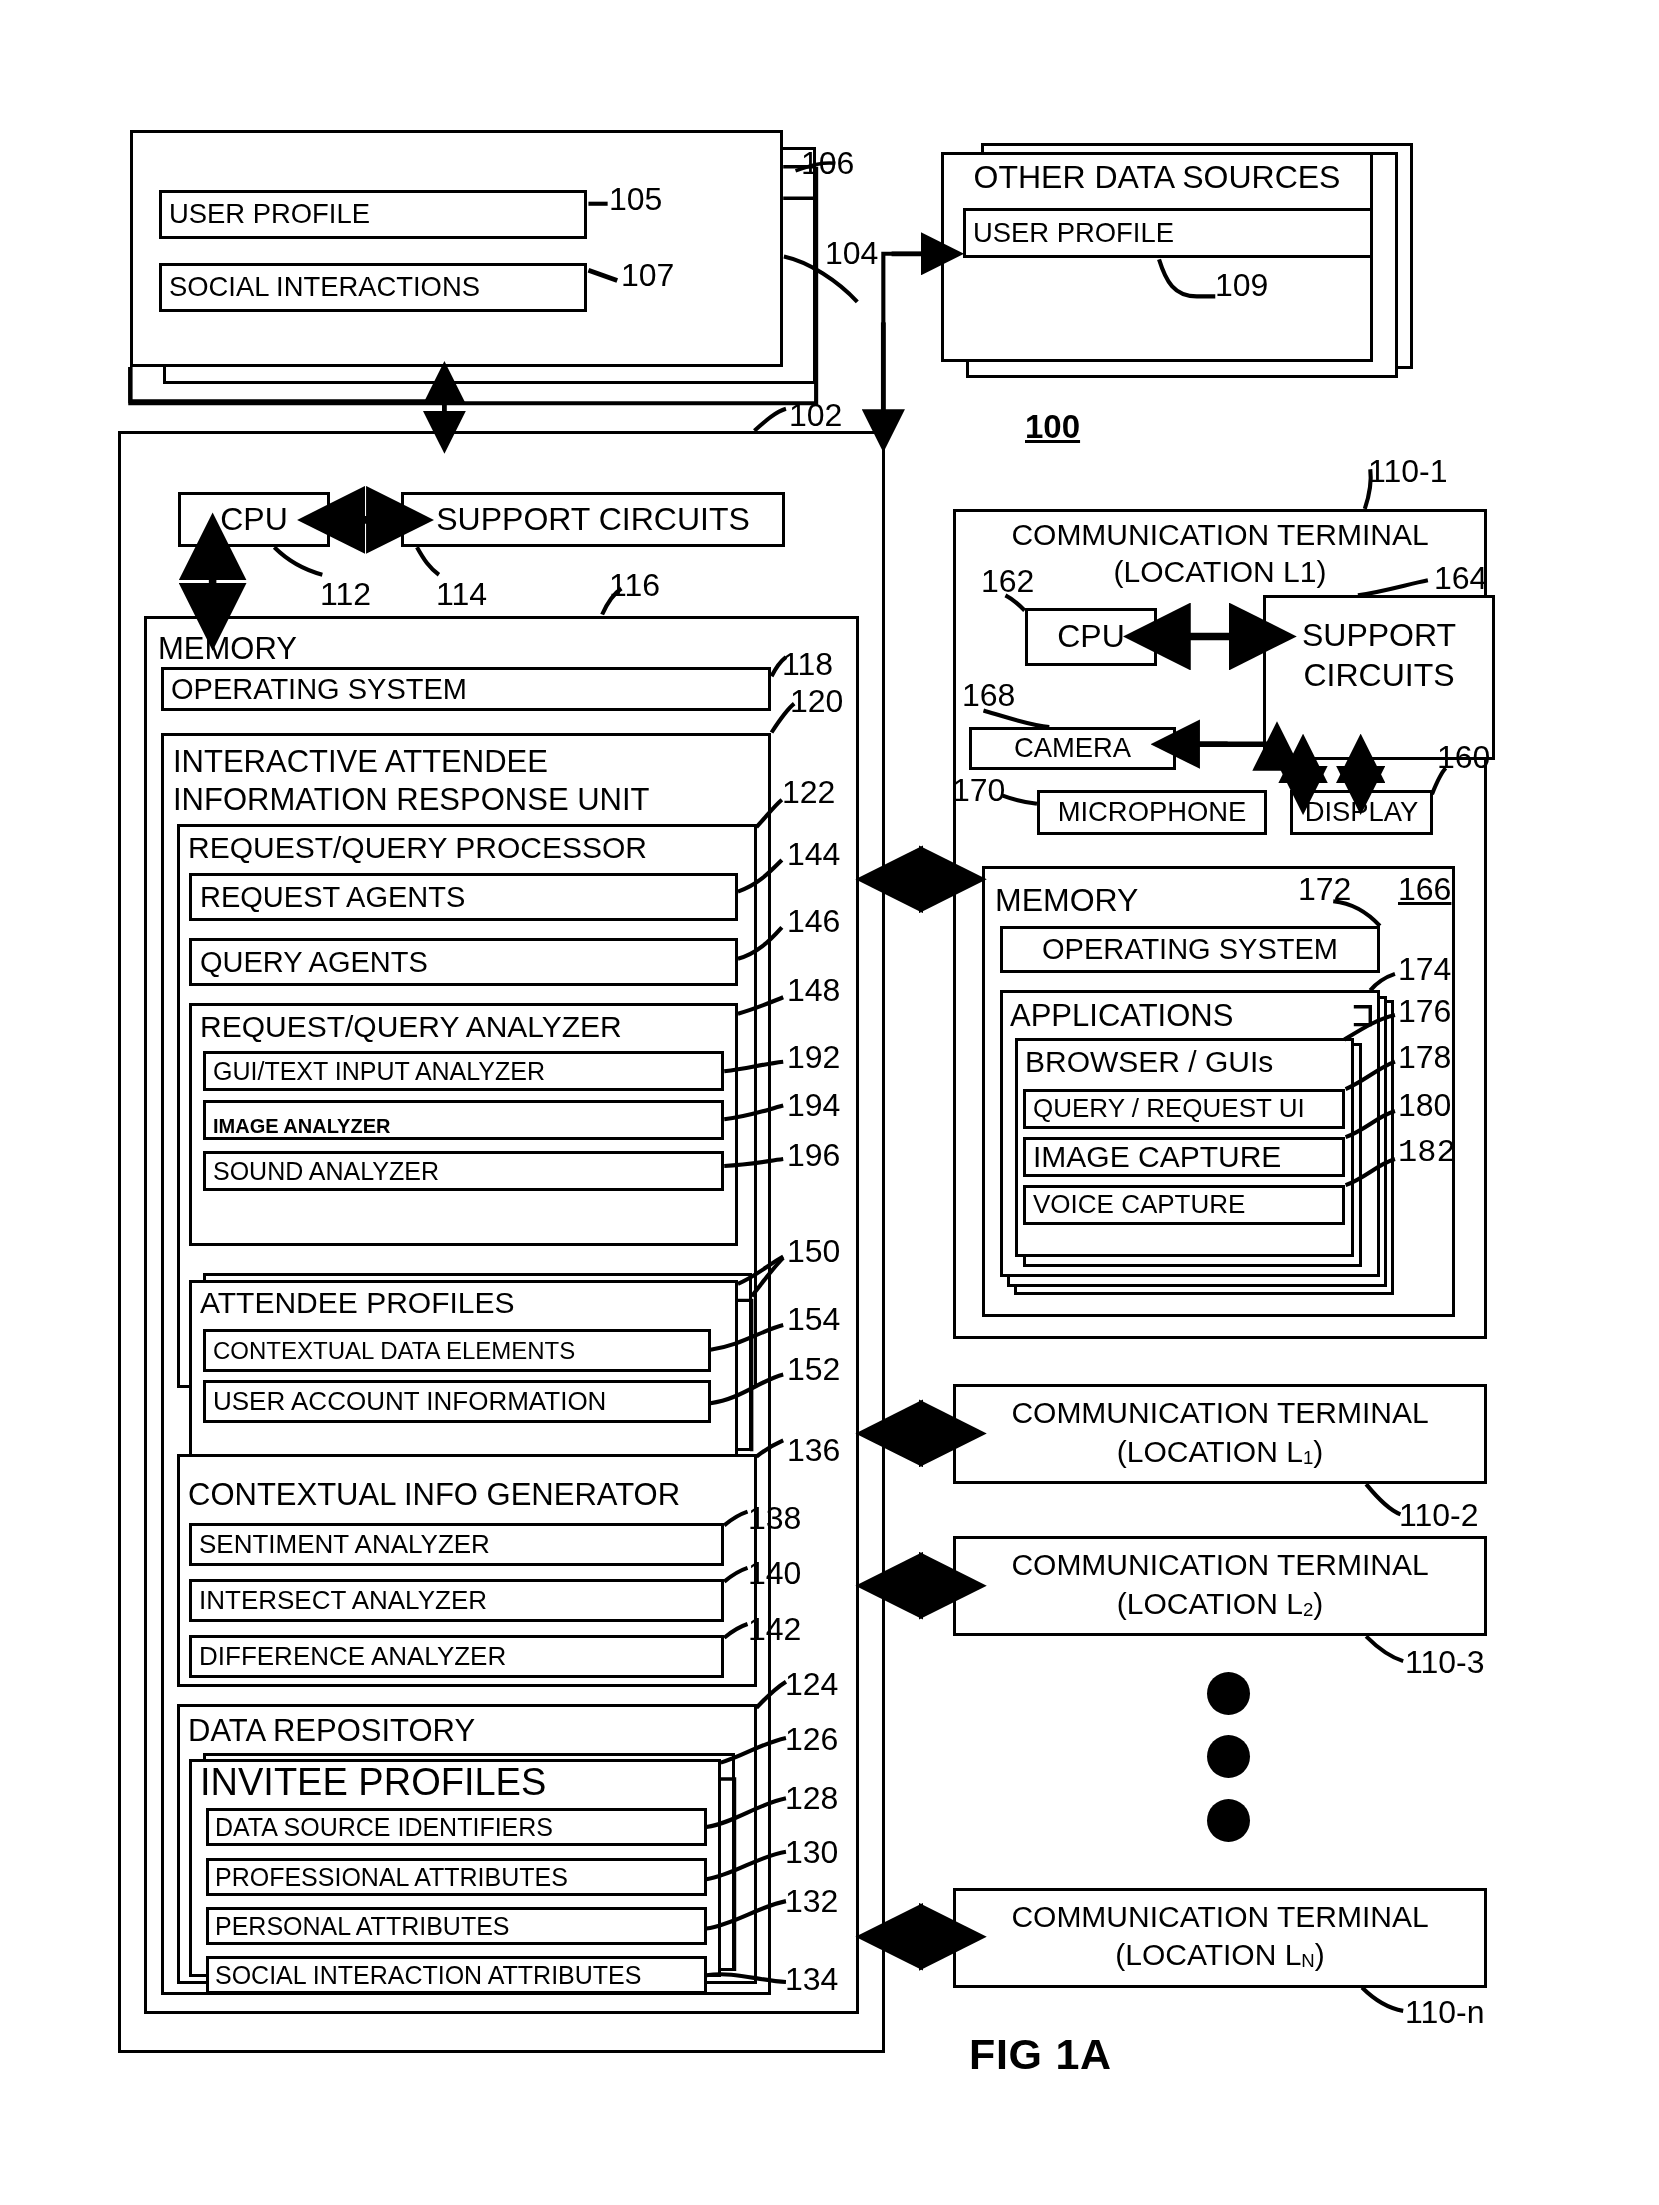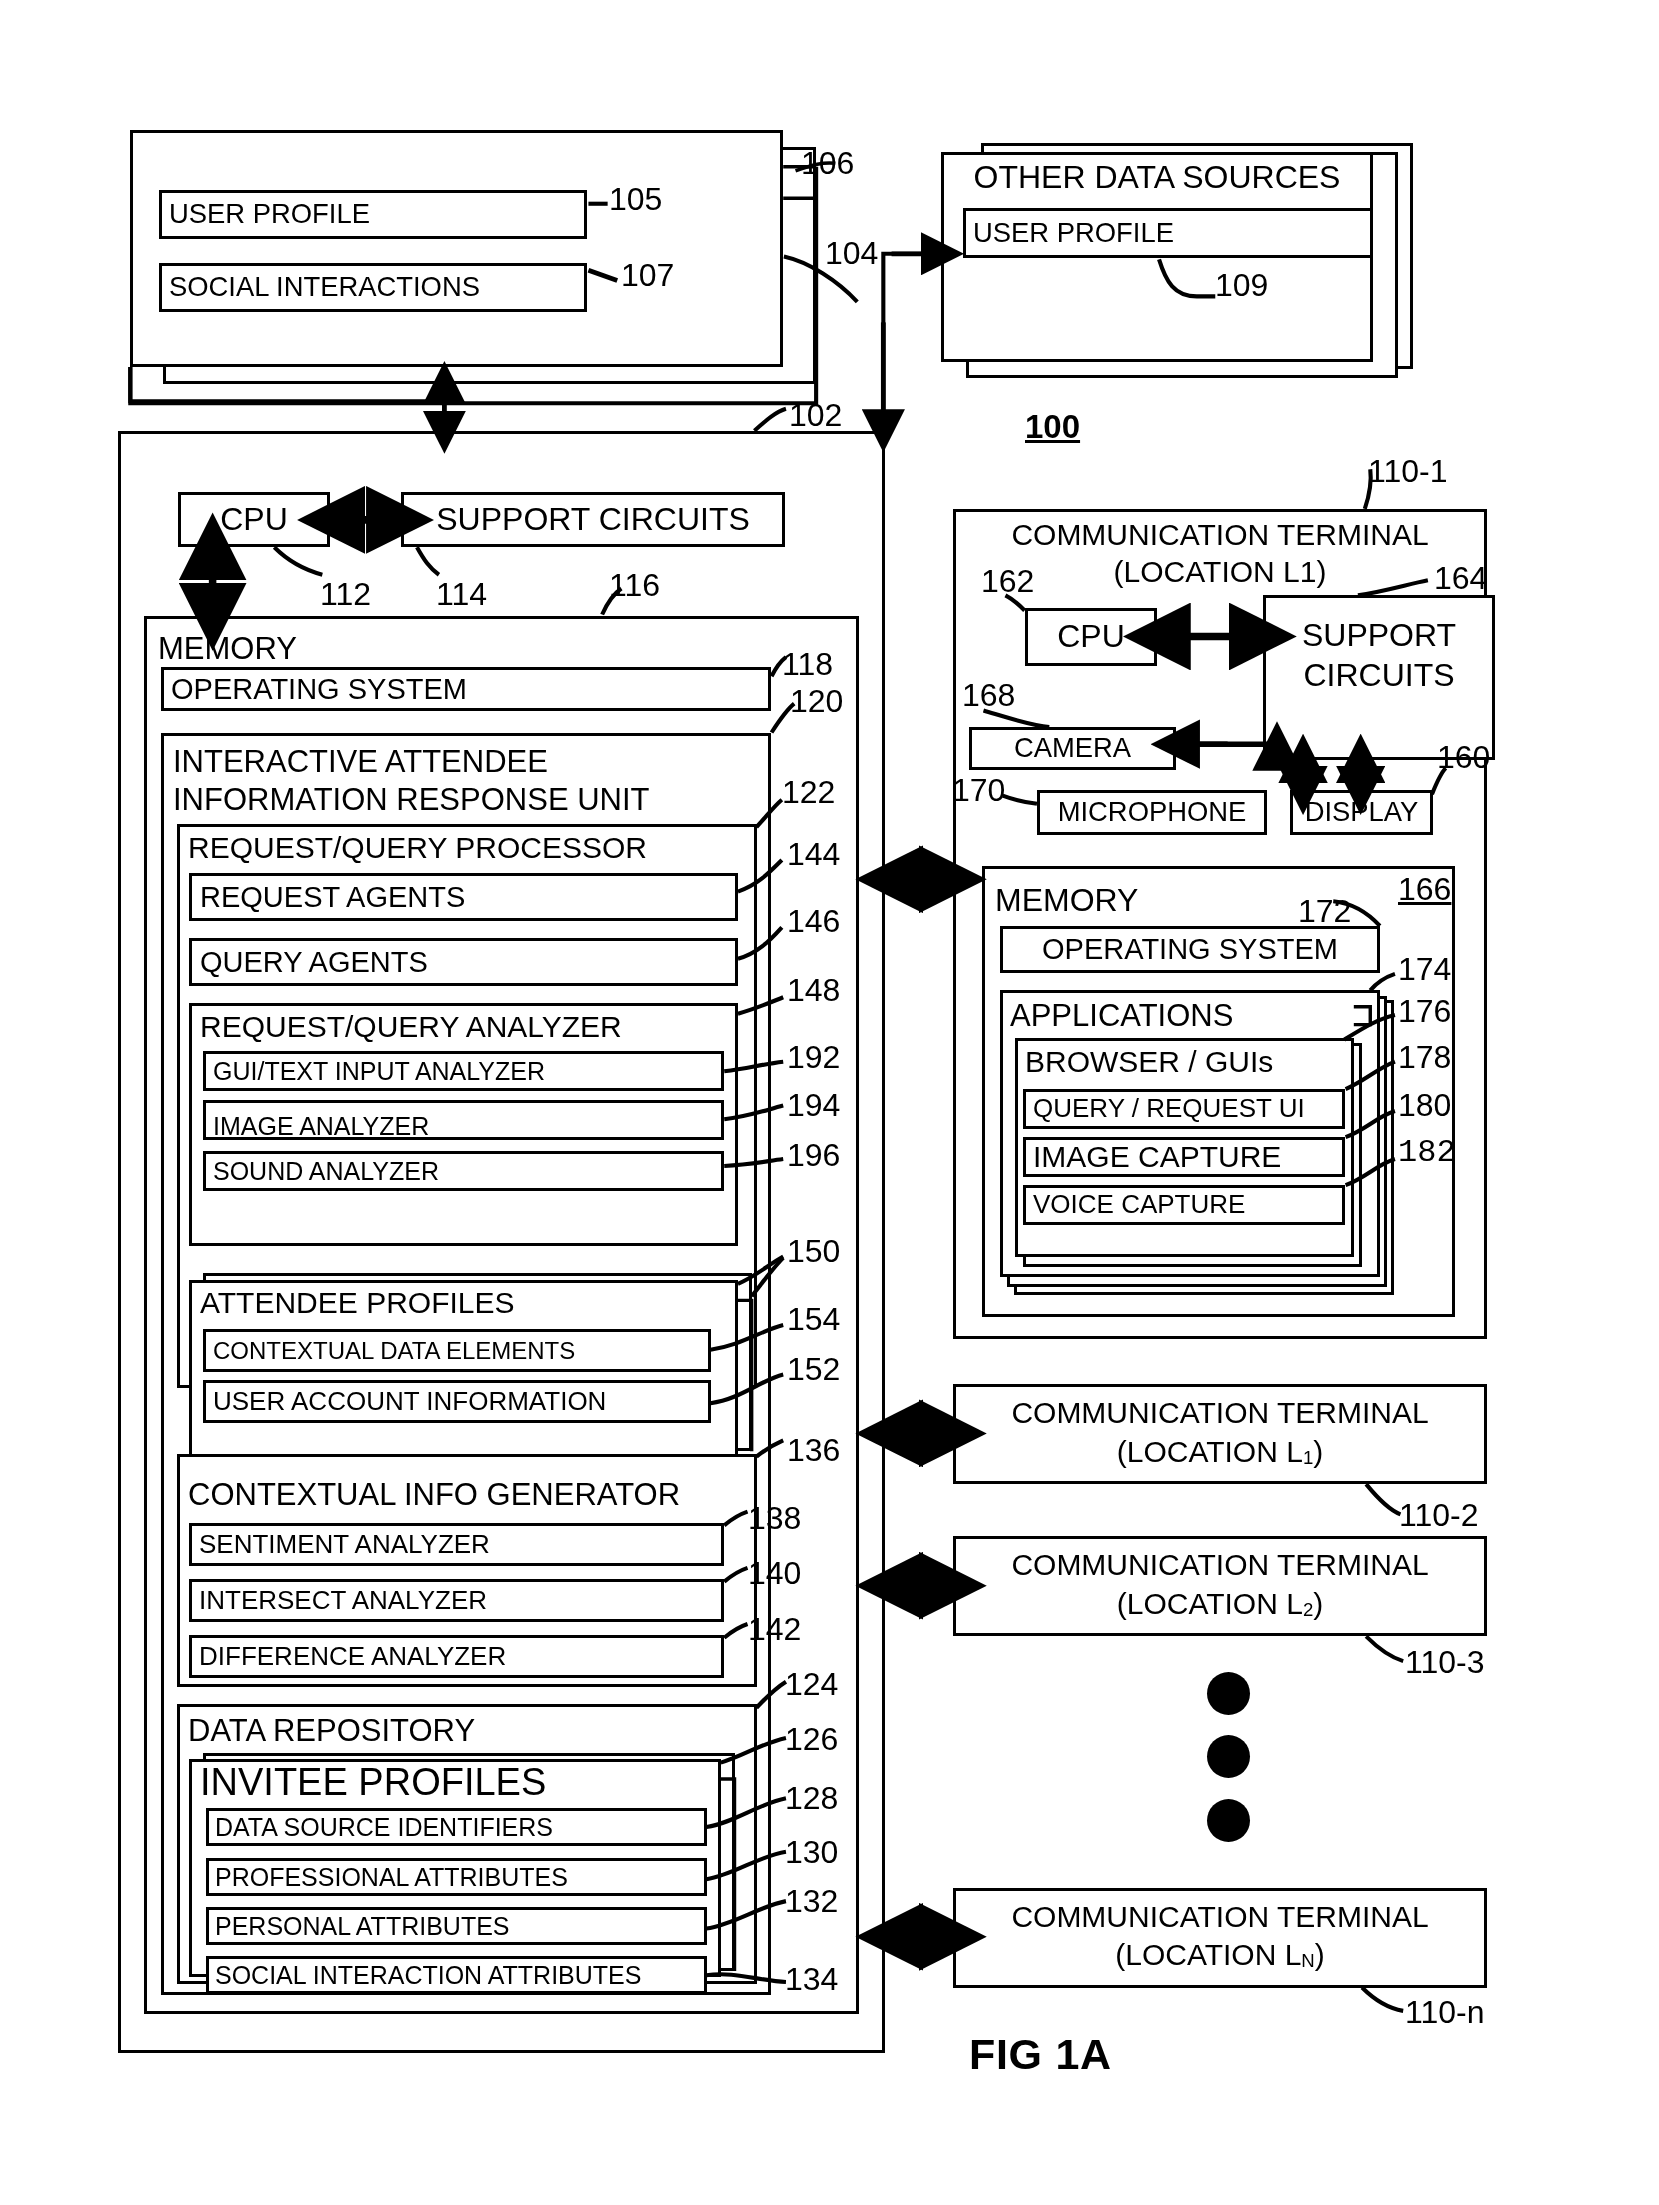--- a/index.html
+++ b/index.html
@@ -132,21 +132,21 @@
 
   <div class="bx" style="left:189px; top:1003px; width:549px; height:243px;"></div>
   <div class="btxt left" style="left:200px; top:1008px; width:521px; height:37px; font-size:30px;">REQUEST/QUERY ANALYZER</div>
   <div class="num" style="left:787px; top:974px;">148</div>
 
   <div class="bx" style="left:203px; top:1051px; width:521px; height:40px;"></div>
   <div class="btxt left" style="left:213px; top:1051px; width:508px; height:40px; font-size:25px;">GUI/TEXT INPUT ANALYZER</div>
   <div class="num" style="left:787px; top:1041px;">192</div>
 
   <div class="bx" style="left:203px; top:1100px; width:521px; height:40px;"></div>
-  <div class="btxt left" style="left:213px; top:1100px; width:508px; height:52px; font-size:25px;">IMAGE ANALYZER</div>
+  <div class="btxt left" style="left:213px; top:1100px; width:508px; height:52px; font-size:20px;font-weight:bold;">IMAGE ANALYZER</div>
   <div class="num" style="left:787px; top:1089px;">194</div>
 
   <div class="bx" style="left:203px; top:1151px; width:521px; height:40px;"></div>
   <div class="btxt left" style="left:213px; top:1151px; width:508px; height:40px; font-size:25px;">SOUND ANALYZER</div>
   <div class="num" style="left:787px; top:1139px;">196</div>
 
   <div class="bx" style="left:203px; top:1273px; width:549px; height:178px;"></div>
   <div class="bx" style="left:189px; top:1280px; width:549px; height:178px;"></div>
   <div class="btxt left" style="left:200px; top:1284px; width:480px; height:38px; font-size:30px;">ATTENDEE PROFILES</div>
   <div class="num" style="left:787px; top:1235px;">150</div>
@@ -221,21 +221,21 @@
   <div class="num" style="left:952px; top:774px;">170</div>
   <div class="bx" style="left:1037px; top:790px; width:230px; height:45px;"></div>
   <div class="btxt center" style="left:1037px; top:790px; width:230px; height:45px; font-size:27.4px;">MICROPHONE</div>
 
   <div class="bx" style="left:1290px; top:790px; width:143px; height:45px;"></div>
   <div class="btxt center" style="left:1290px; top:790px; width:143px; height:45px; font-size:27.4px;">DISPLAY</div>
   <div class="num" style="left:1437px; top:741px;">160</div>
 
   <div class="bx" style="left:982px; top:866px; width:473px; height:451px;"></div>
   <div class="btxt left" style="left:995px; top:882px; width:274px; height:38px; font-size:32px;">MEMORY</div>
-  <div class="num" style="left:1298px; top:873px;margin-top:22px;">172</div>
+  <div class="num" style="left:1298px; top:873px;">172</div>
   <div class="num ul" style="left:1398px; top:873px; font-weight:normal;">166</div>
 
   <div class="bx" style="left:1000px; top:926px; width:380px; height:47px;"></div>
   <div class="btxt center" style="left:1000px; top:926px; width:380px; height:47px; font-size:29px;">OPERATING SYSTEM</div>
 
   <div class="bx" style="left:1014px; top:1000px; width:380px; height:295px;"></div>
   <div class="bx" style="left:1007px; top:996px; width:380px; height:291px;"></div>
   <div class="bx" style="left:1000px; top:990px; width:380px; height:287px;"></div>
   <div class="btxt left" style="left:1010px; top:997px; width:309px; height:38px; font-size:31px;">APPLICATIONS</div>
   <div class="num" style="left:1398px; top:953px;">174</div>

